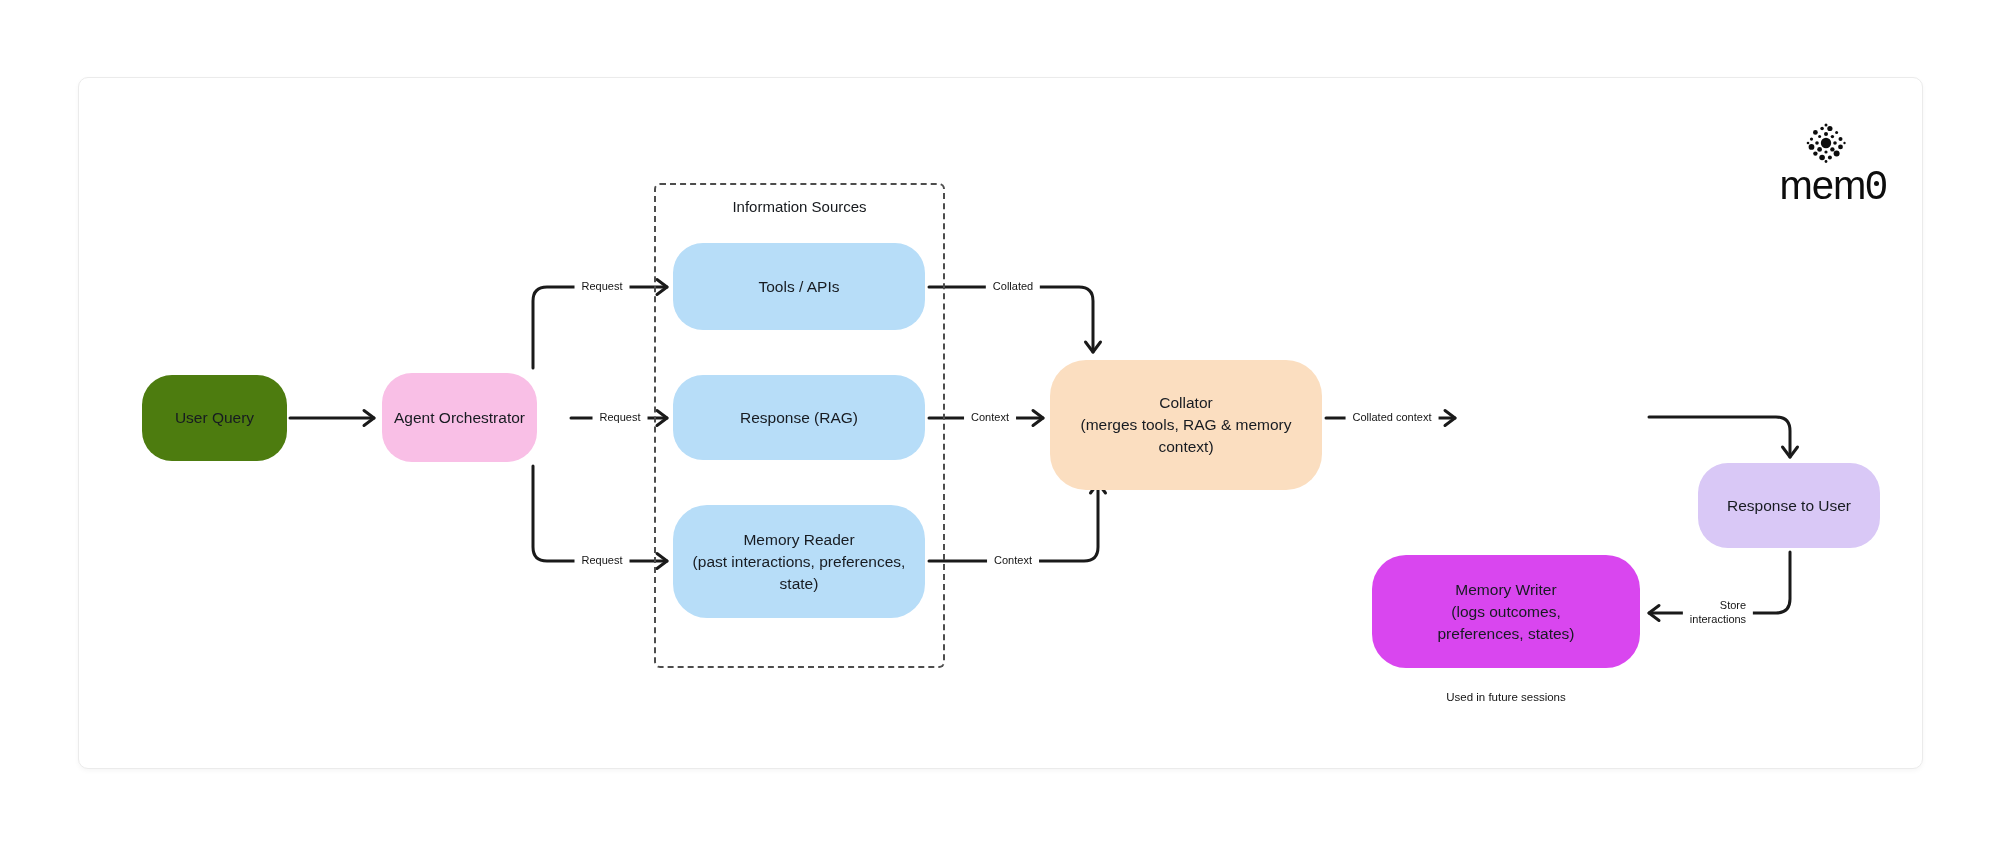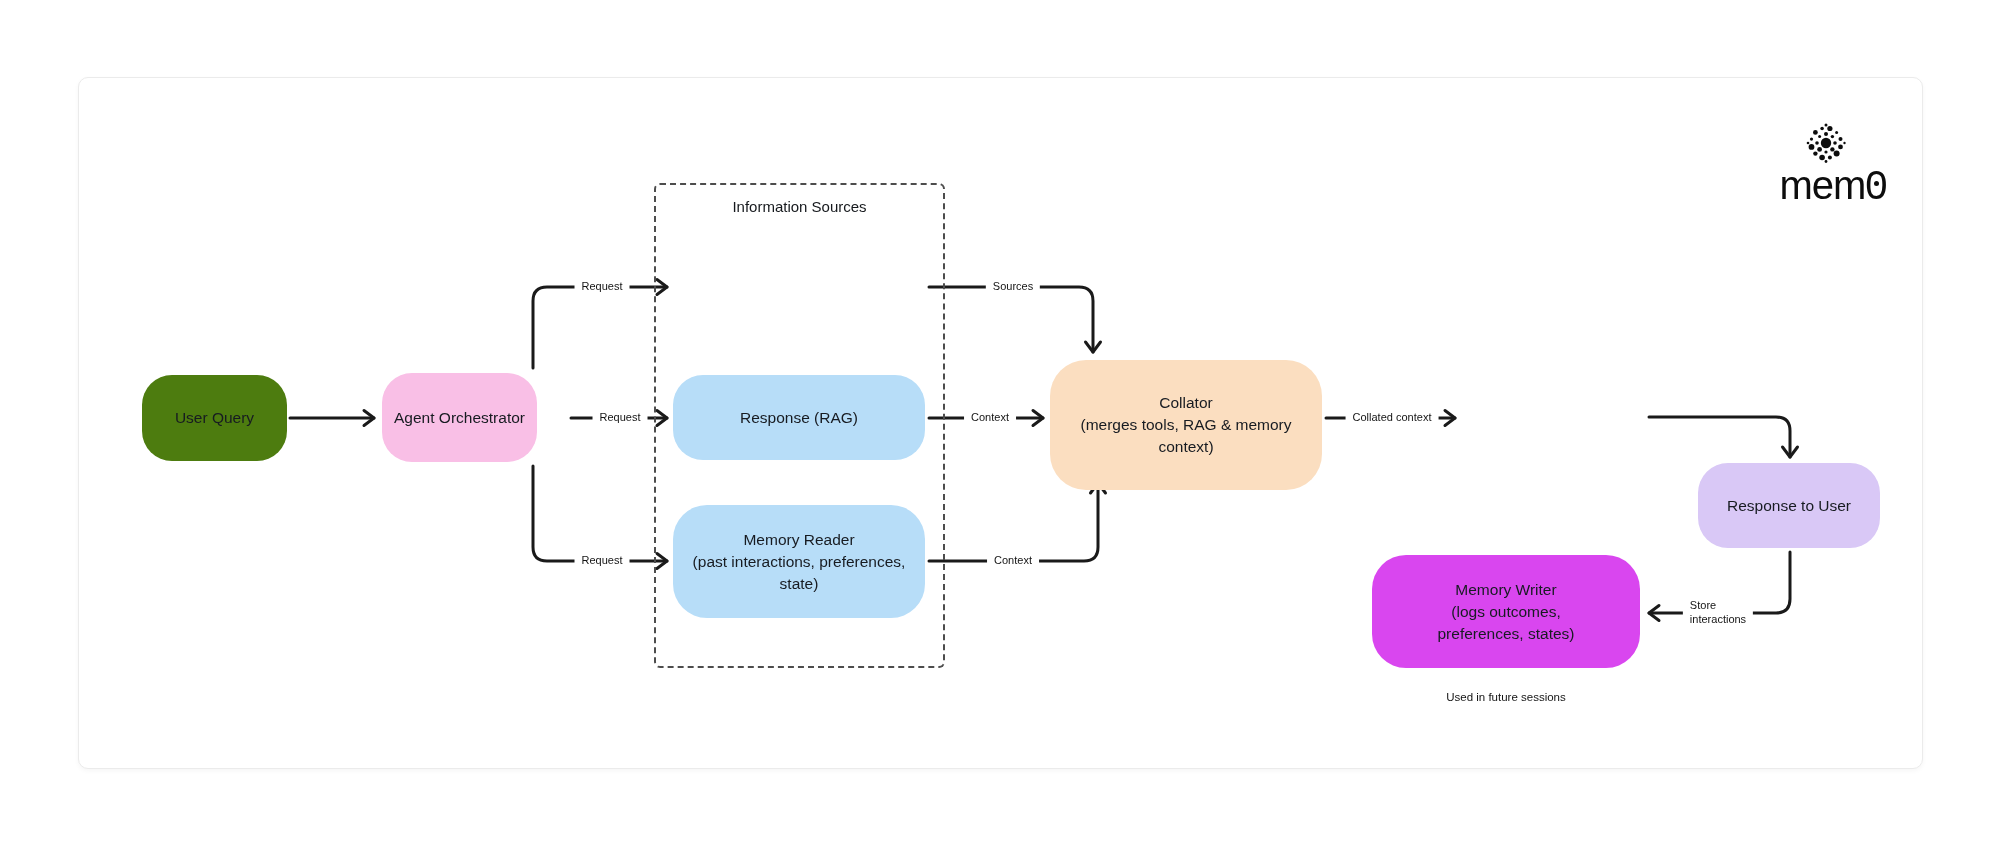--- a/index.html
+++ b/index.html
@@ -19,21 +19,21 @@
   .n-collator{left:1050px;top:360px;width:272px;height:130px;border-radius:36px;}
   .n-llm{left:1462px;top:374px;width:183px;height:86px;}
   .n-response{left:1698px;top:463px;width:182px;height:85px;}
   .n-memory-writer{left:1372px;top:555px;width:268px;height:113px;border-radius:34px;}
   .group-box{position:absolute;left:654px;top:183px;width:291px;height:485px;
              border:2px dashed #4d4d4d;border-radius:6px;box-sizing:border-box;}
   .group-title{position:absolute;left:0;top:13px;width:100%;text-align:center;
                font-size:15px;font-weight:500;color:#16191d;}
   .edge-label{position:absolute;transform:translate(-50%,-50%);background:#ffffff;
               padding:2px 7px;font-size:11px;font-weight:500;color:#141414;
-              white-space:pre-line;text-align:left;line-height:1.25;}
+              white-space:pre-line;text-align:right;line-height:1.25;}
   .el-req-tools{left:602px;top:287px;}
   .el-req-retriever{left:620px;top:418px;}
   .el-req-memory{left:602px;top:561px;}
   .el-results{left:1013px;top:287px;}
   .el-ctx-retriever{left:990px;top:418px;}
   .el-ctx-memory{left:1013px;top:561px;}
   .el-collated{left:1392px;top:418px;}
   .el-store{left:1718px;top:613px;}
   .note{position:absolute;left:1506px;top:697px;transform:translate(-50%,-50%);
         font-size:11.5px;font-weight:500;color:#141414;}
@@ -69,36 +69,37 @@
       <path d="M 1790 552 L 1790 599 Q 1790 613 1776 613 L 1649 613" marker-end="url(#chev)"></path>
     </g>
   </svg>
 
   <div class="group-box">
     <div class="group-title">Information Sources</div>
   </div>
 
   <div class="node n-user-query" style="background: #4d7c0f;">User Query</div>
   <div class="node n-agent-orchestrator" style="background: rgb(249, 191, 230);">Agent Orchestrator</div>
+  <div class="node n-tools-apis" style="background: rgb(183, 221, 248);">Tools / APIs</div>
   <div class="node n-retriever" style="background: rgb(183, 221, 248);">Response (RAG)</div>
   <div class="node n-memory-reader" style="background: rgb(183, 221, 248);">Memory Reader
 (past interactions, preferences,
 state)</div>
   <div class="node n-collator" style="background: rgb(251, 222, 192);">Collator
 (merges tools, RAG &amp; memory
 context)</div>
   <div class="node n-response" style="background: rgb(217, 200, 246);">Response to User</div>
   <div class="node n-memory-writer" style="background: #d946ef;">Memory Writer
 (logs outcomes,
 preferences, states)</div>
 
   <div class="edge-label el-req-tools">Request</div>
   <div class="edge-label el-req-retriever">Request</div>
   <div class="edge-label el-req-memory">Request</div>
-  <div class="edge-label el-results">Sources</div>
+  <div class="edge-label el-results">Collated</div>
   <div class="edge-label el-ctx-retriever">Context</div>
   <div class="edge-label el-ctx-memory">Context</div>
   <div class="edge-label el-collated">Collated context</div>
   <div class="edge-label el-store">Store
 interactions</div>
 
   <div class="note">Used in future sessions</div>
 
   <div class="logo">
     <svg class="logo-mark" viewBox="0 0 44 44" xmlns="http://www.w3.org/2000/svg" fill="#0d0d0d">

